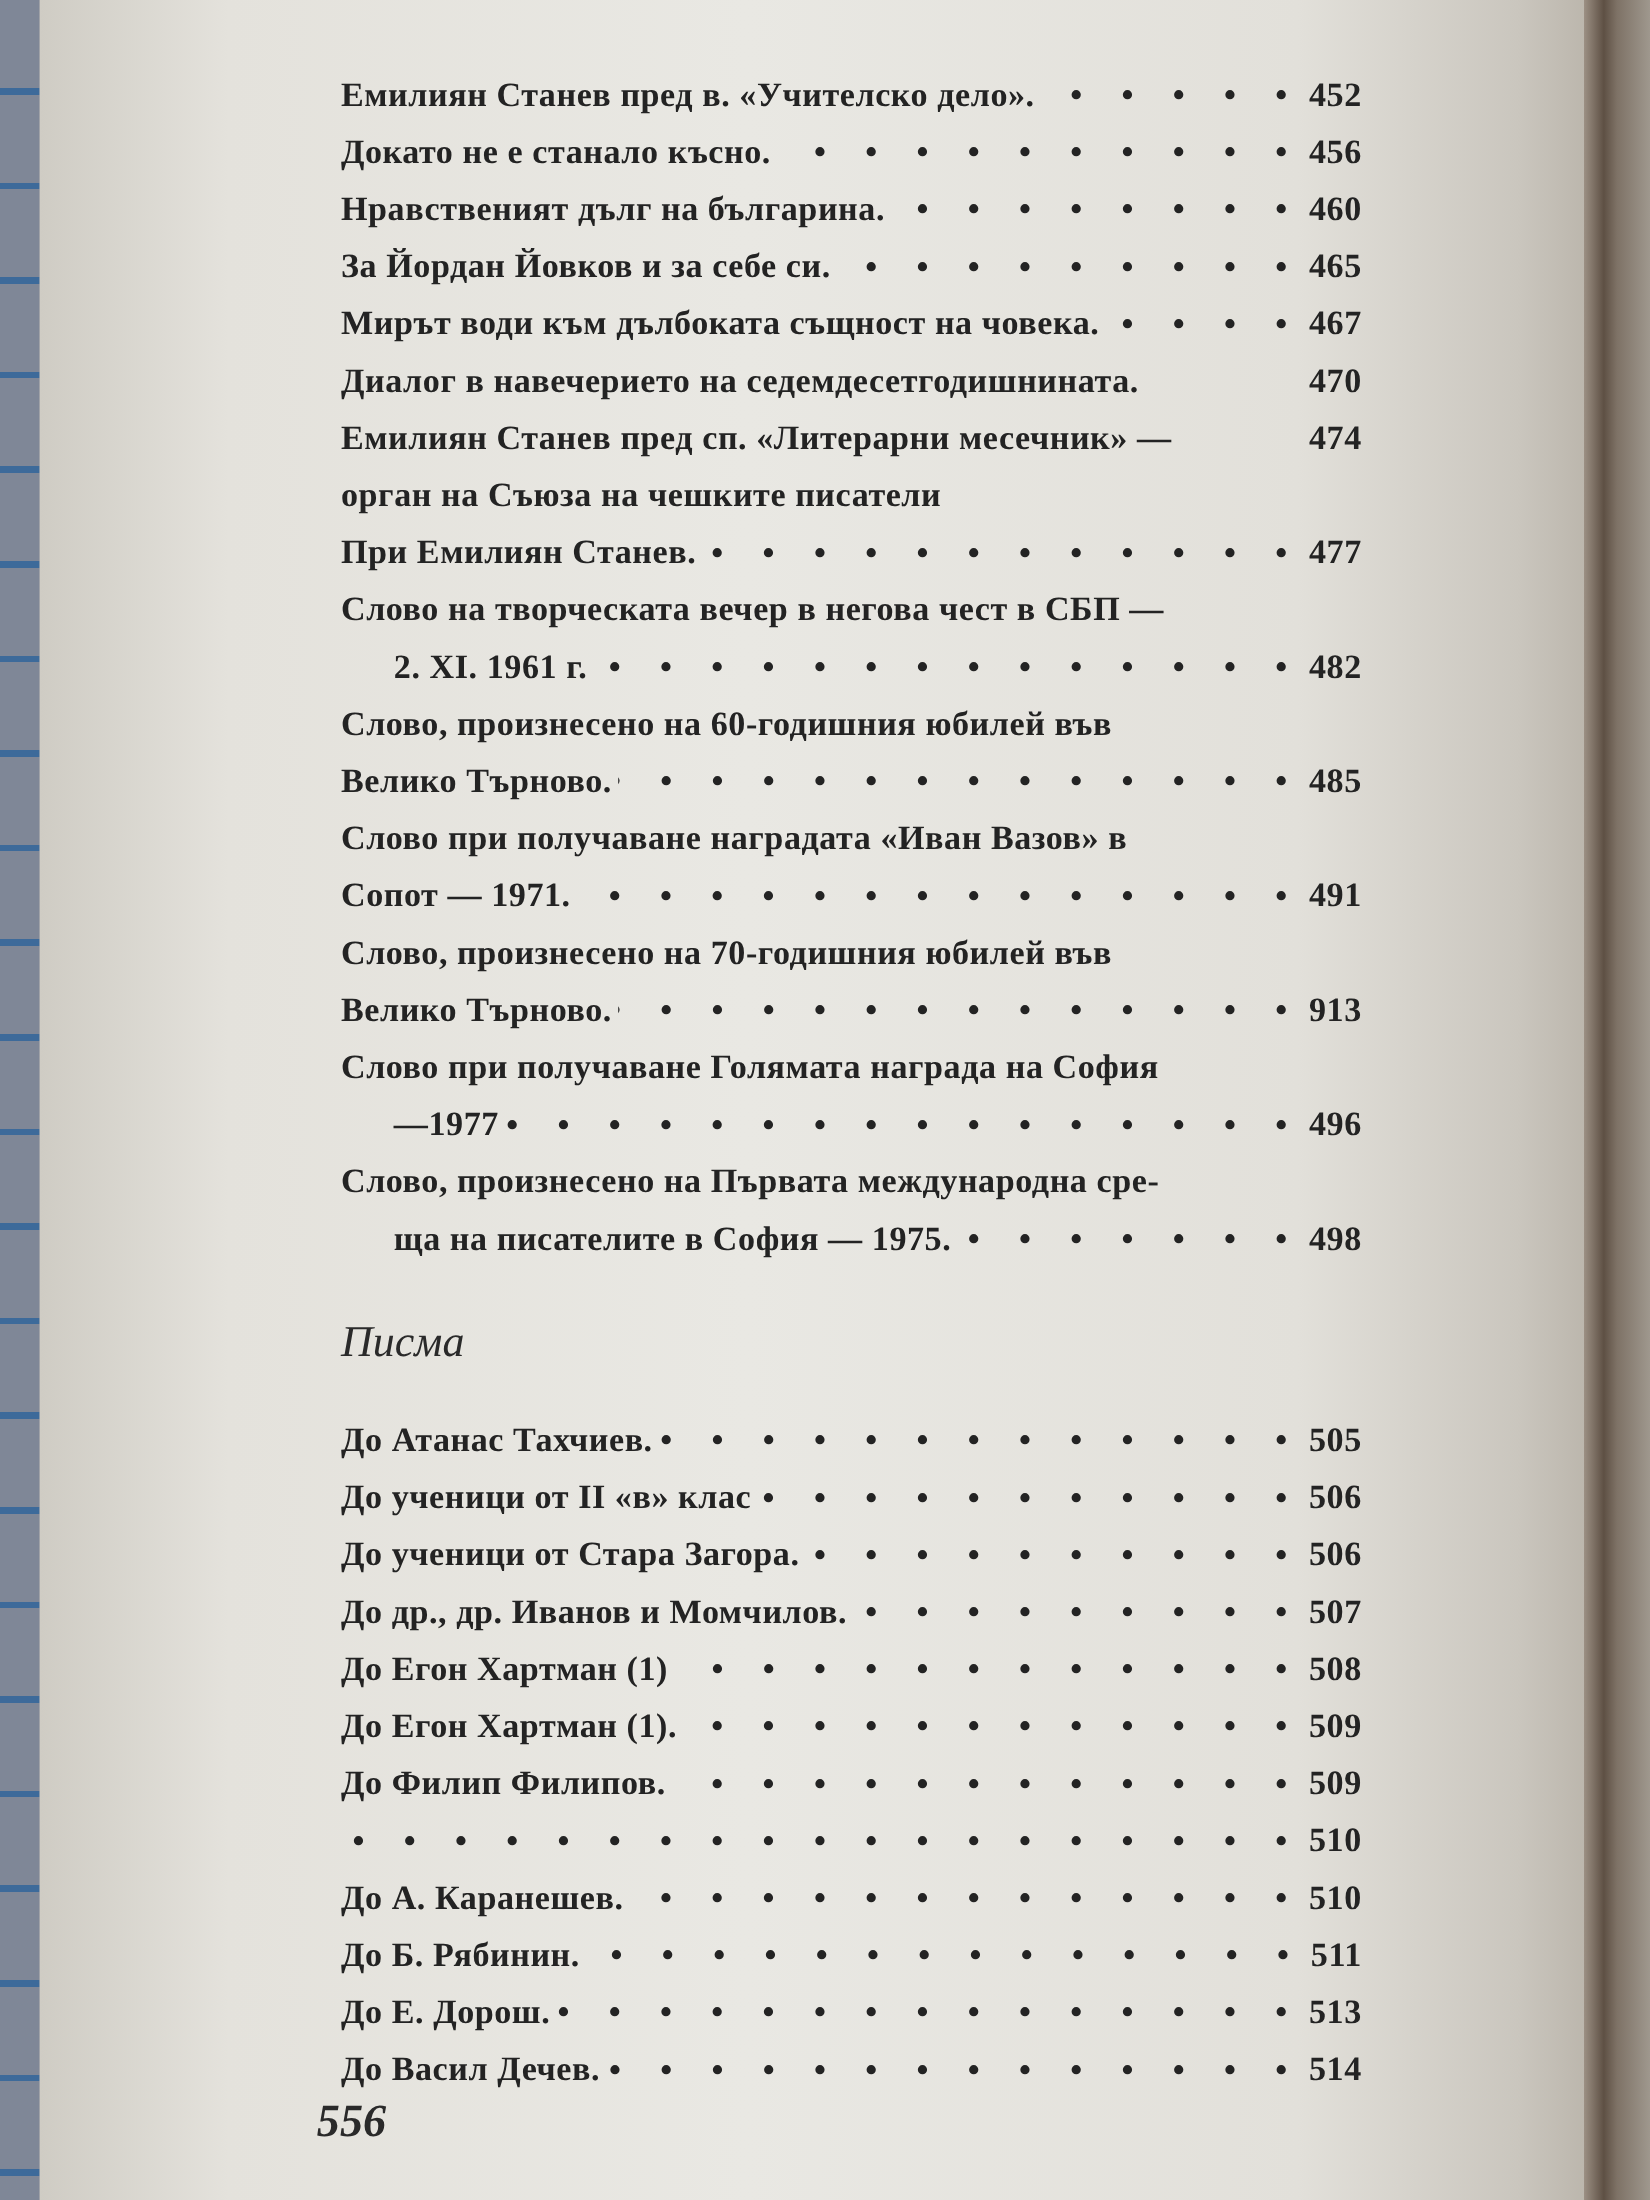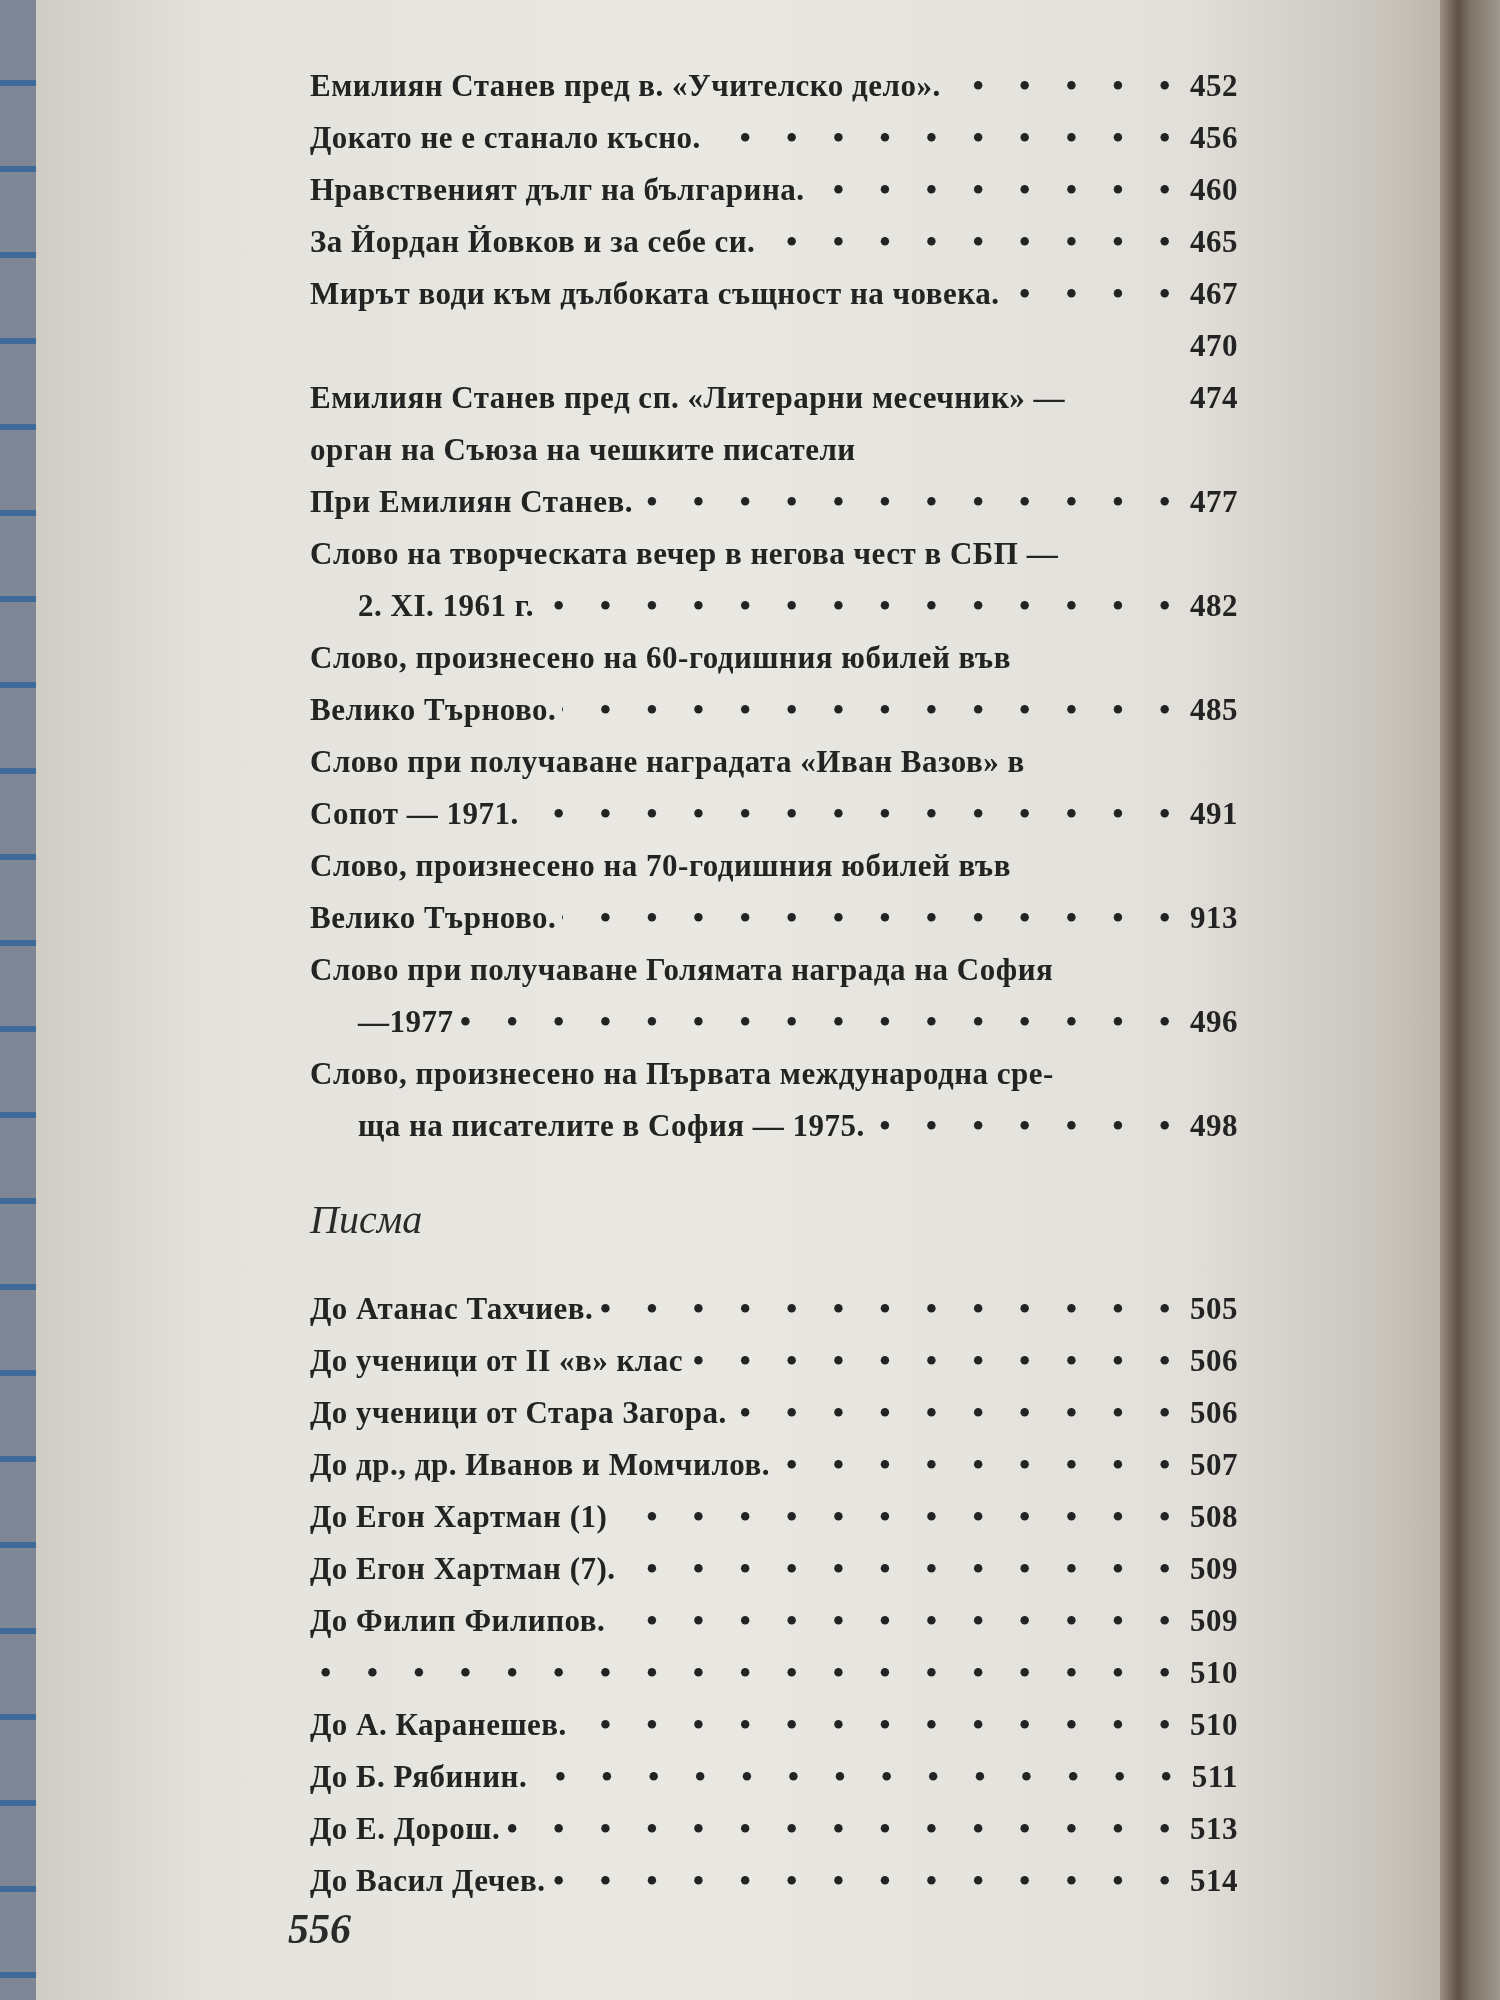--- a/index.html
+++ b/index.html
@@ -81,20 +81,21 @@
       <span class="page-num">465</span>
     </div>
 
     <div class="entry">
       <span class="title">Мирът води към дълбоката същност на човека.</span>
       <span class="leader">• • • • • • • • • • • • • • • • • • • • • • • •</span>
       <span class="page-num">467</span>
     </div>
 
     <div class="entry">
+      <span class="title">Диалог в навечерието на седемдесетгодишнината.</span>
       <span class="leader"></span>
       <span class="page-num">470</span>
     </div>
 
     <div class="entry">
       <span class="title">Емилиян Станев пред сп. «Литерарни месечник» —</span>
       <span class="leader"></span>
       <span class="page-num">474</span>
     </div>
     <div class="line-only">орган на Съюза на чешките писатели</div>
@@ -170,21 +171,21 @@
         <span class="title">До др., др. Иванов и Момчилов.</span>
         <span class="leader">• • • • • • • • • • • • • • • • • • • • • • • •</span>
         <span class="page-num">507</span>
       </div>
     <div class="entry">
         <span class="title">До Егон Хартман (1)</span>
         <span class="leader">• • • • • • • • • • • • • • • • • • • • • • • •</span>
         <span class="page-num">508</span>
       </div>
     <div class="entry">
-        <span class="title">До Егон Хартман (7).</span>
+        <span class="title">До Егон Хартман (1).</span>
         <span class="leader">• • • • • • • • • • • • • • • • • • • • • • • •</span>
         <span class="page-num">509</span>
       </div>
     <div class="entry">
         <span class="title">До Филип Филипов.</span>
         <span class="leader">• • • • • • • • • • • • • • • • • • • • • • • •</span>
         <span class="page-num">509</span>
       </div>
     <div class="entry">
         <span class="leader">• • • • • • • • • • • • • • • • • • • • • • • •</span>

